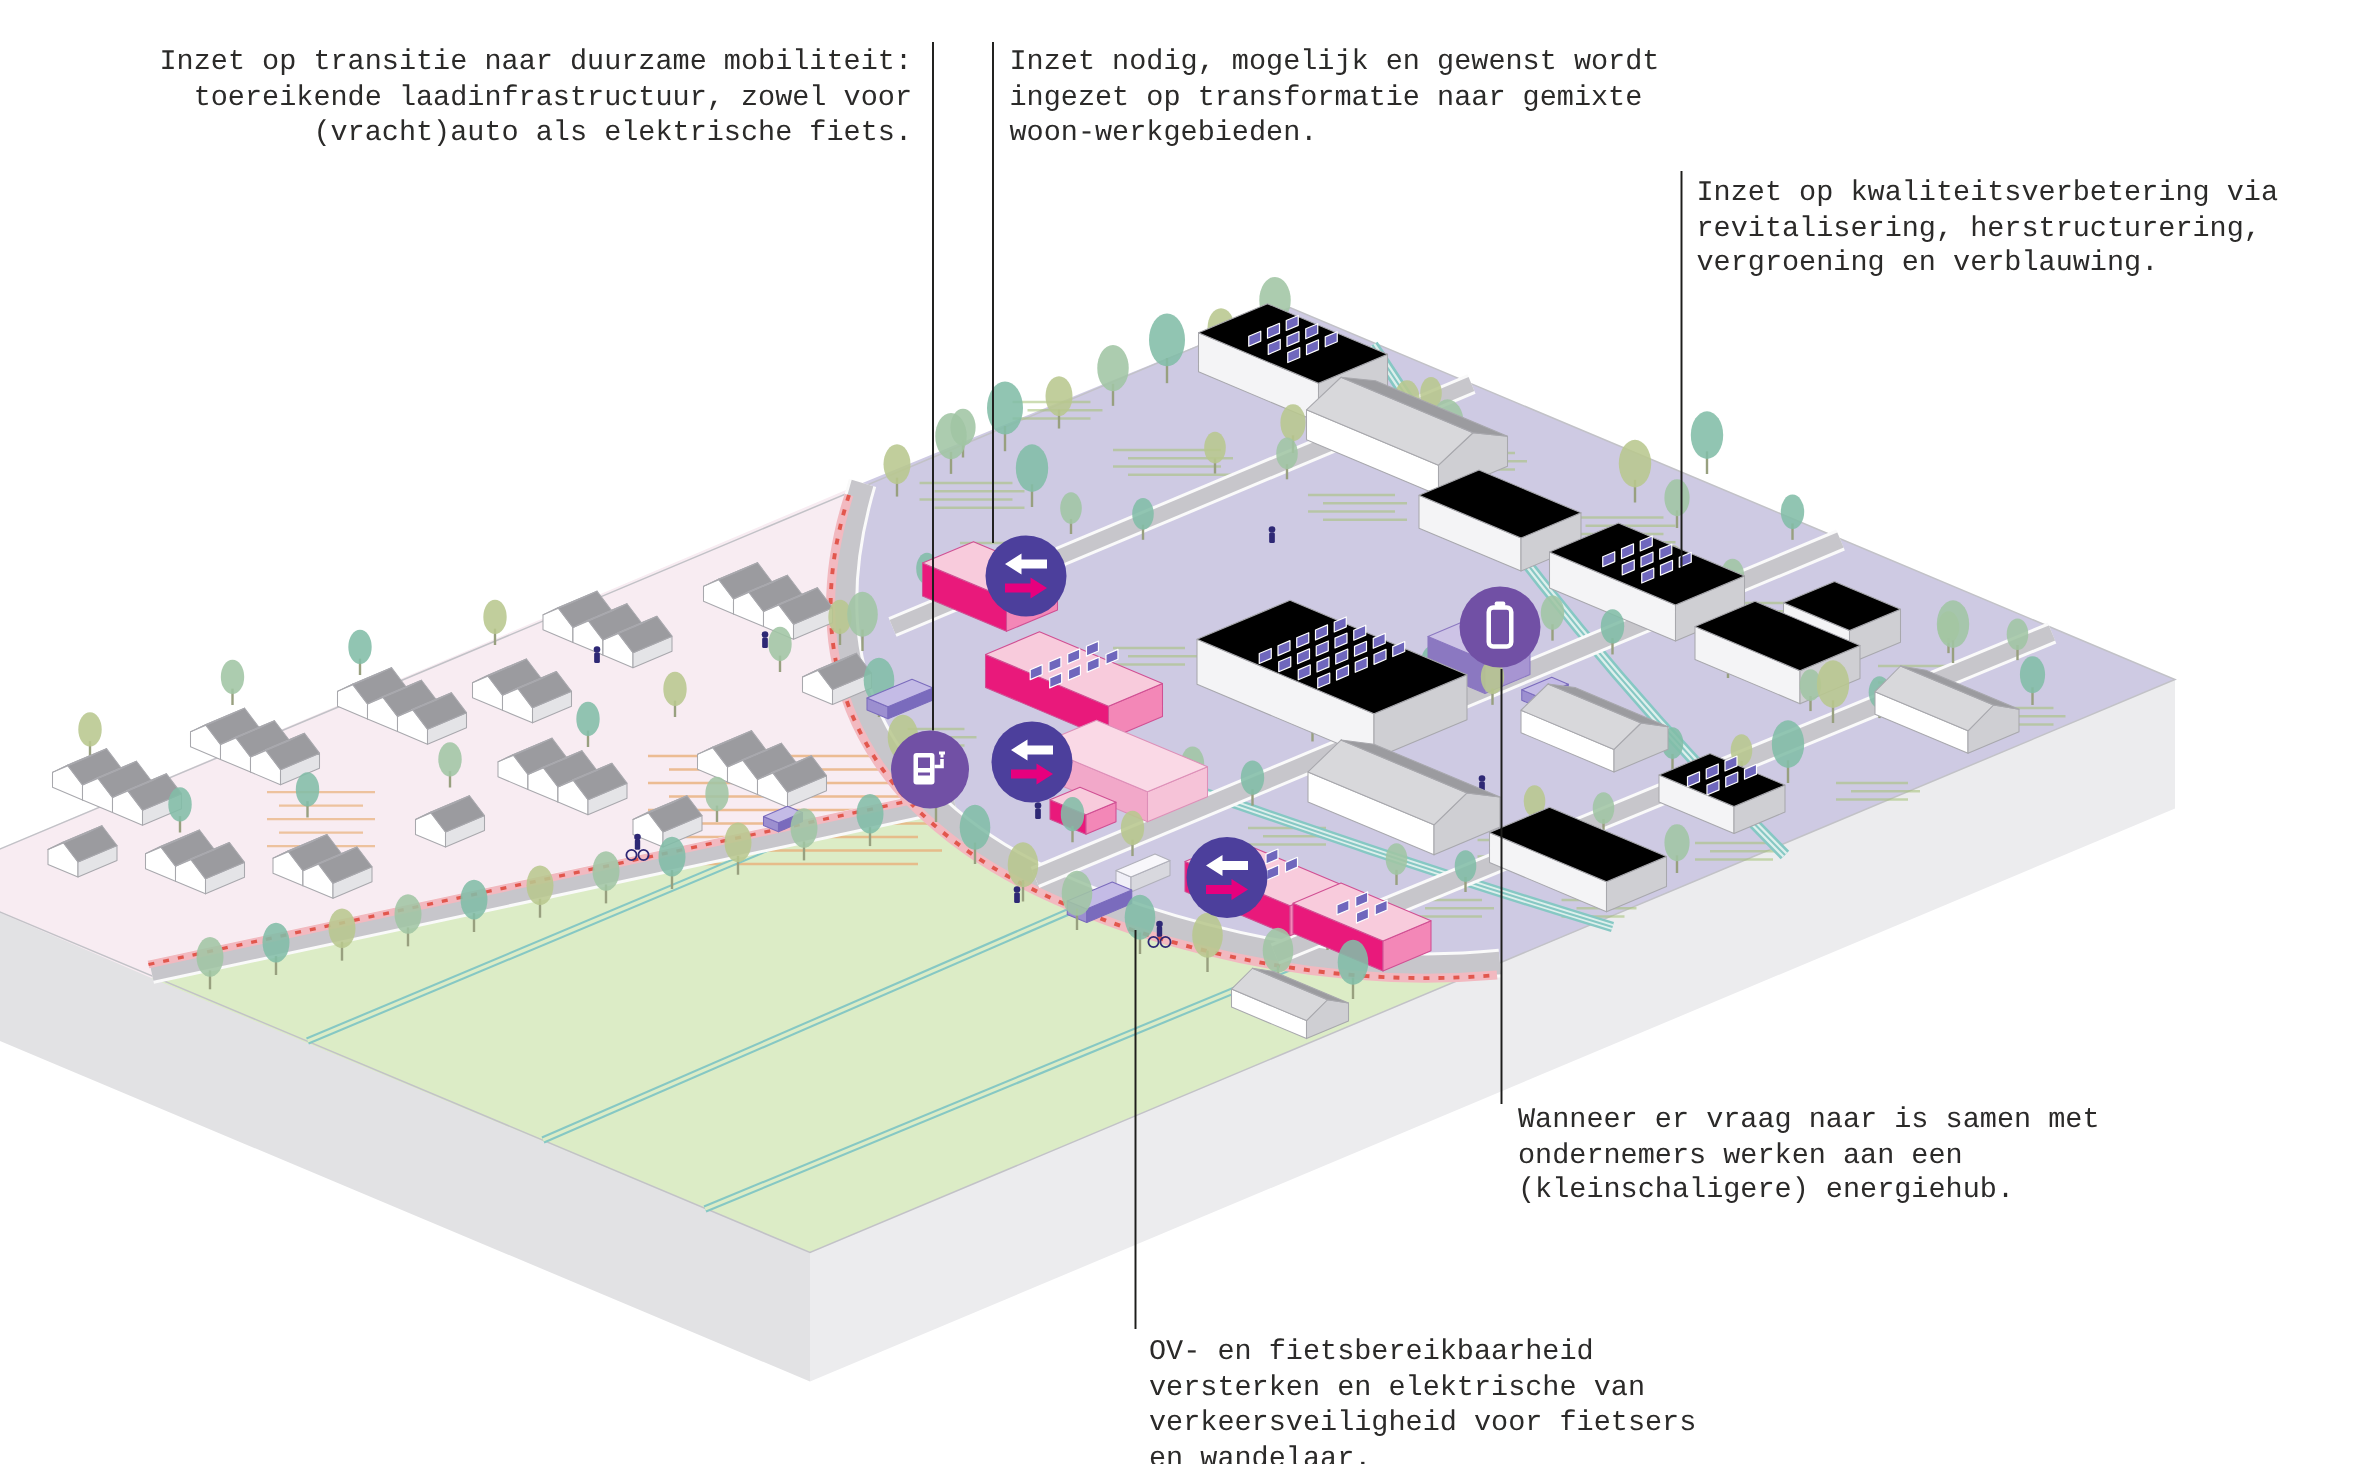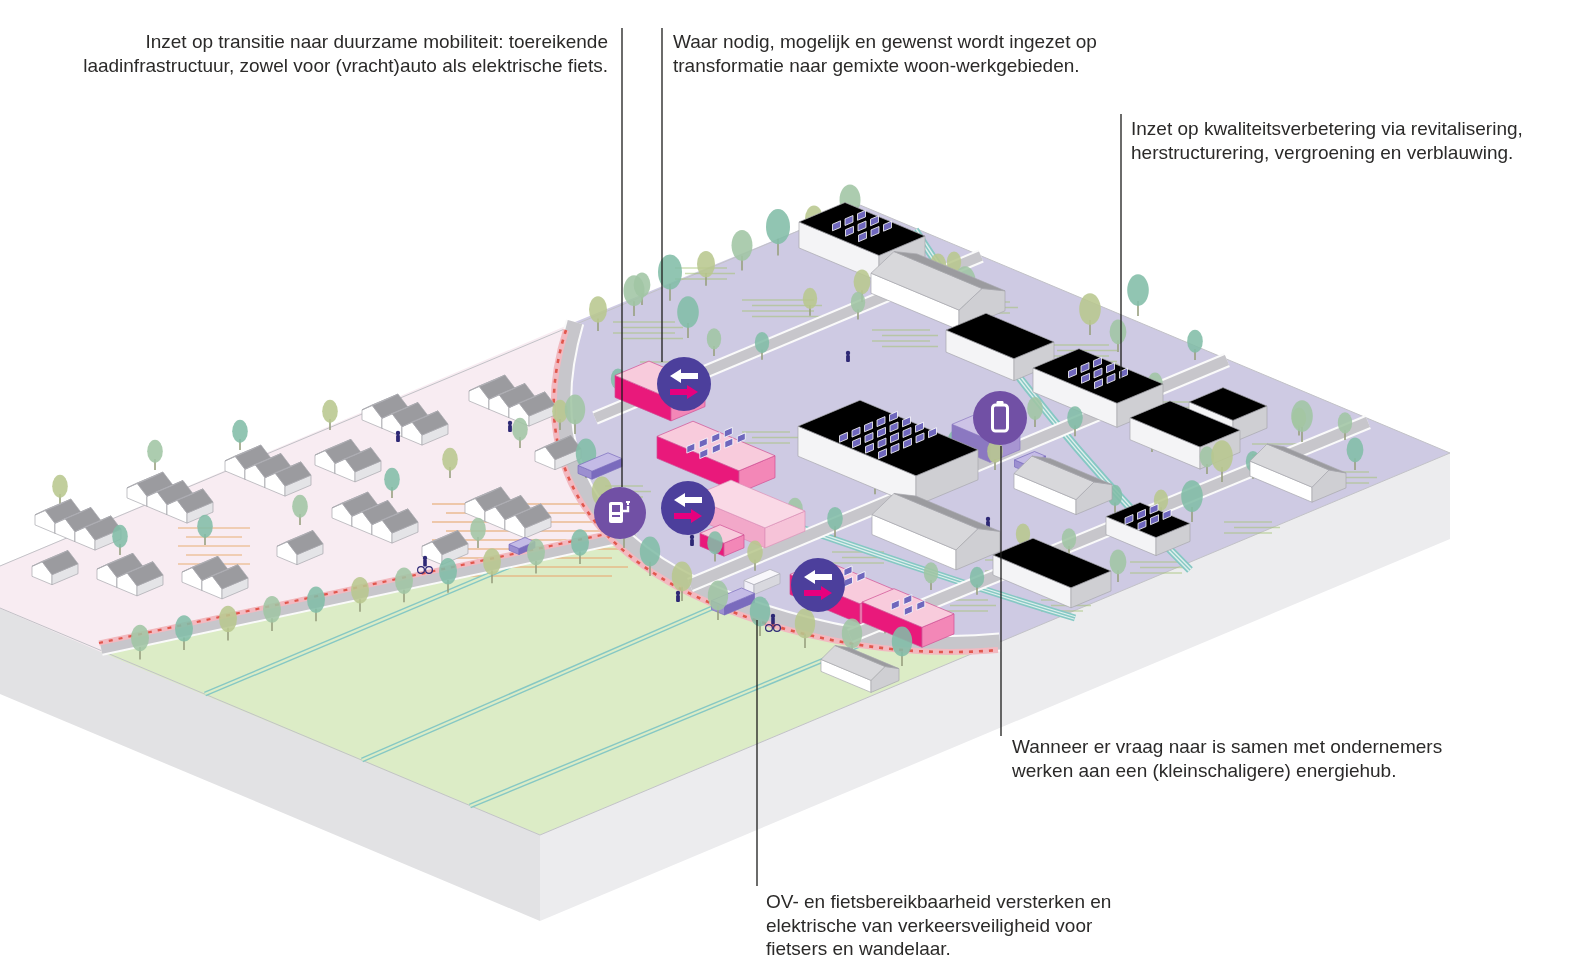--- a/index.html
+++ b/index.html
@@ -1,17 +1,17 @@
 <!DOCTYPE html>
 <html style="--text: #2b2a29; --pinkZone: #f8ecf2; --purpleZone: #cecae3; --greenZone: #dcecc6; --sideLeft: #e2e2e4; --sideRight: #ececee; --plateEdge: #c2c2c7; --road: #c7c6cb; --roadCasing: #fafafa; --redDash: #e2574d; --redBand: #f2b9c0; --canal: #86c8c4; --canalLight: #ddefec; --magenta: #e9197b; --magentaSide: #f387b7; --magentaTop: #f8cbdc; --pinkBldg: #f2a8c9; --pinkBldgTop: #fad9e6; --pinkBldgSide: #f6c3d8; --solar: #6f67bd; --white: #ffffff; --whiteSide: #cfcfd3; --whiteFront: #f4f4f6; --roofLight: #d8d8db; --roofDark: #9b9b9f; --line: #a8a8ad; --treeOlive: #b8c78e; --treeSage: #a0c5a4; --treeTeal: #82bda7; --trunk: #98a07f; --hatchGreen: #a5c276; --hatchOrange: #e8b07a; --figure: #2e2875; --vehicle: #9c8fd0; --vehicleDark: #7a6bbd; --vehicleTop: #c4bbe6; --iconPurple: #4c3f9c; --iconPurpleLight: #7150a5; --arrowMagenta: #e6007e; --hubWall: #8b78c1; --hubSide: #a795d2; --hubTop: #cdc3e6;"><head>
 <meta charset="utf-8">
 <style>
   html,body{margin:0;padding:0;background:#ffffff;}
   .stage{position:relative;width:1578px;height:976px;overflow:hidden;background:#fff;
-         font-family:Liberation Sans, sans-serif;}
+         font-family:Liberation Mono, monospace;}
   svg.scene{position:absolute;left:0;top:0;}
   .anno{position:absolute;font-size:19px;line-height:1.24;color:var(--text,#2b2a29);}
   .anno.right{text-align:right;}
   .leader{stroke:#1d1d1b;stroke-width:1.3;}
   .icon-circle{fill:var(--iconPurple,#4c3f9c);}
   .icon-circle-light{fill:var(--iconPurpleLight,#7150a5);}
 </style>
 </head>
 <body>
 
@@ -996,17 +996,17 @@
     </g>
 
     <g transform="translate(1000,418)">
       <circle r="27" class="icon-circle-light"></circle>
       <rect x="-3.5" y="-17" width="7" height="5" rx="1.2" fill="#ffffff"></rect>
       <rect x="-7.5" y="-13" width="15" height="26" rx="3" fill="none" stroke="#ffffff" stroke-width="3"></rect>
     </g>
   </svg>
 
   <div class="anno right" style="left:30px;top:30px;width:578px;">Inzet op transitie naar duurzame mobiliteit: toereikende laadinfrastructuur, zowel voor (vracht)auto als elektrische fiets.</div>
-  <div class="anno" style="left:673px;top:30px;width:455px;">Waar nodig, mogelijk en gewenst wordt ingezet op transformatie naar gemixte woon-werkgebieden.</div>
+  <div class="anno" style="left:673px;top:30px;width:455px;">Inzet nodig, mogelijk en gewenst wordt ingezet op transformatie naar gemixte woon-werkgebieden.</div>
   <div class="anno" style="left:1012px;top:735px;width:460px;">Wanneer er vraag naar is samen met ondernemers werken aan een (kleinschaligere) energiehub.</div>
   <div class="anno" style="left:1131px;top:117px;width:445px;">Inzet op kwaliteitsverbetering via revitalisering, herstructurering, vergroening en verblauwing.</div>
   <div class="anno" style="left:766px;top:890px;width:392px;">OV- en fietsbereikbaarheid versterken en elektrische van verkeersveiligheid voor fietsers en wandelaar.</div>
 </div>
 
 </body></html>

